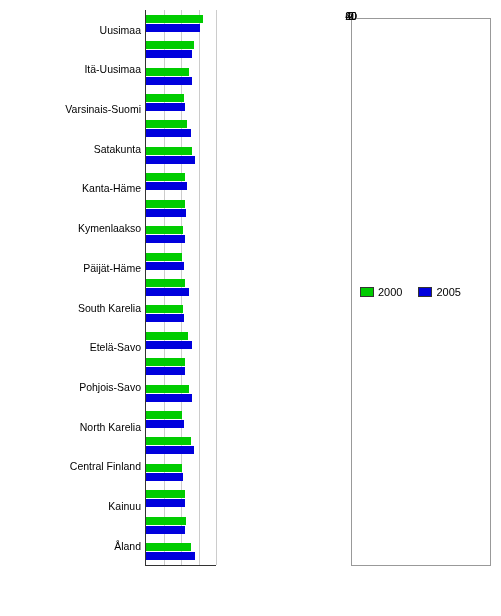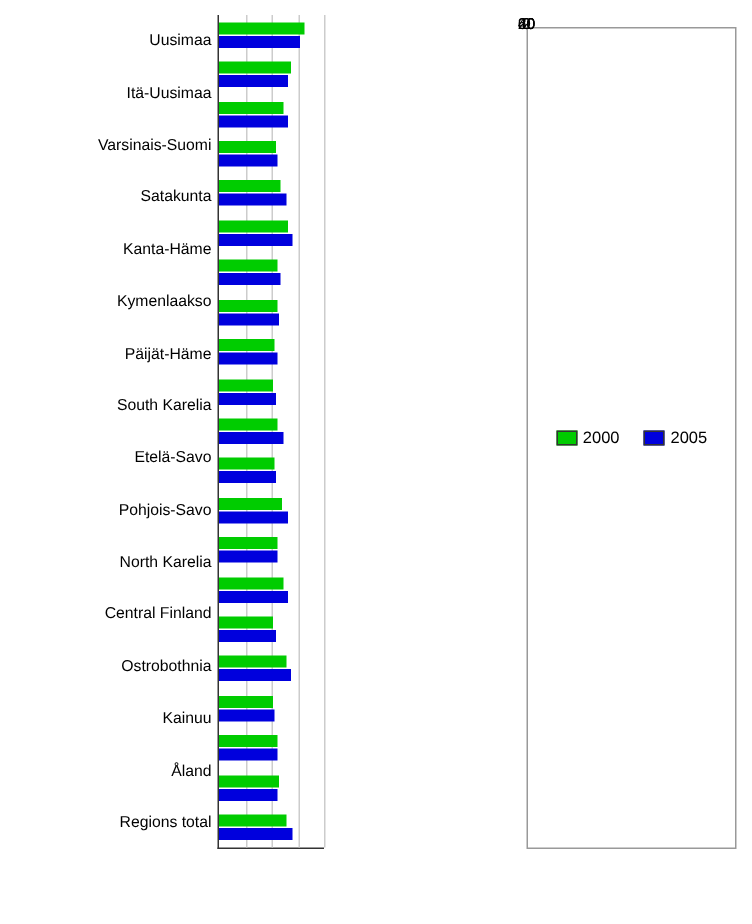--- a/index.html
+++ b/index.html
@@ -82,21 +82,21 @@
     }
     .bar-green .bar-fill { background: #00cc00; }
     .bar-blue .bar-fill { background: #0000dd; }
     .x-tick {
       position: absolute;
       font-size: 10.5px;
       transform: translateX(-50%);
     }
     .legend {
       display: flex;
-      justify-content: center;
+      justify-content: flex-start;
       align-items: center;
       gap: 16px;
       margin-top: 8px;
       border: 1px solid #999;
       width: 140px;
       margin-left: auto;
       margin-right: auto;
       padding: 4px 8px;
     }
     .legend-item {
@@ -122,24 +122,22 @@
         <div class="y-label">Varsinais-Suomi</div>
         <div class="y-label">Satakunta</div>
         <div class="y-label">Kanta-Häme</div>
         <div class="y-label">Kymenlaakso</div>
         <div class="y-label">Päijät-Häme</div>
         <div class="y-label">South Karelia</div>
         <div class="y-label">Etelä-Savo</div>
         <div class="y-label">Pohjois-Savo</div>
         <div class="y-label">North Karelia</div>
         <div class="y-label">Central Finland</div>
-        <div class="y-label">Ostrobothnia</div>
         <div class="y-label">Kainuu</div>
         <div class="y-label">Åland</div>
-        <div class="y-label">Regions total</div>
       </div>
     <div class="bars-area" id="bars-area">
       <div class="grid-lines" id="grid-lines">
           <div class="grid-line" style="left: 25%;"></div>
           <div class="grid-line" style="left: 50%;"></div>
           <div class="grid-line" style="left: 75%;"></div>
           <div class="grid-line" style="left: 100%;"></div>
         </div>
     <div class="row-group">
           <div class="bar bar-green">

